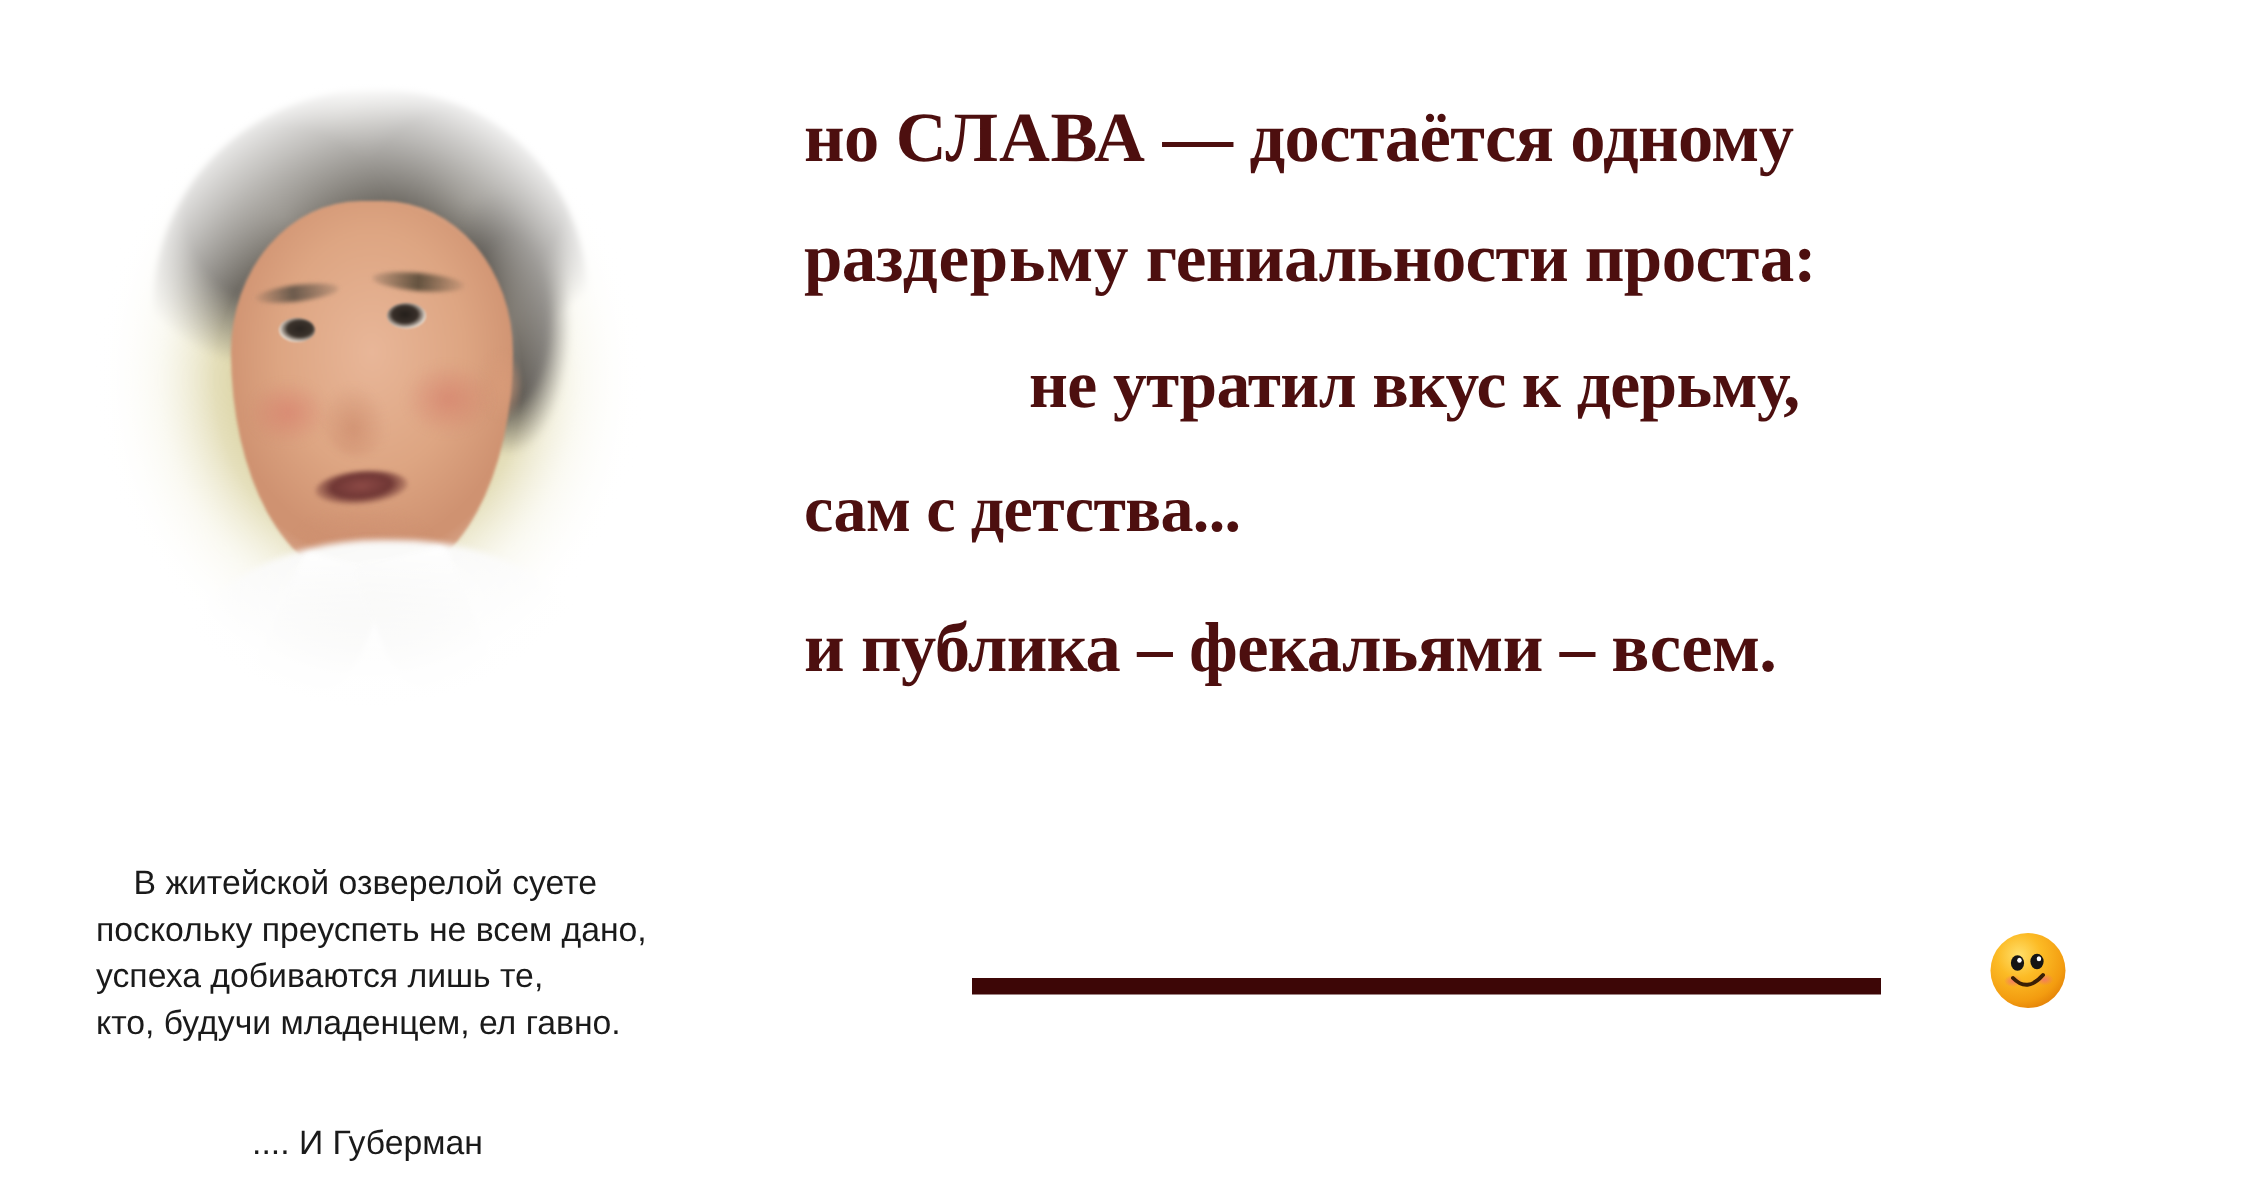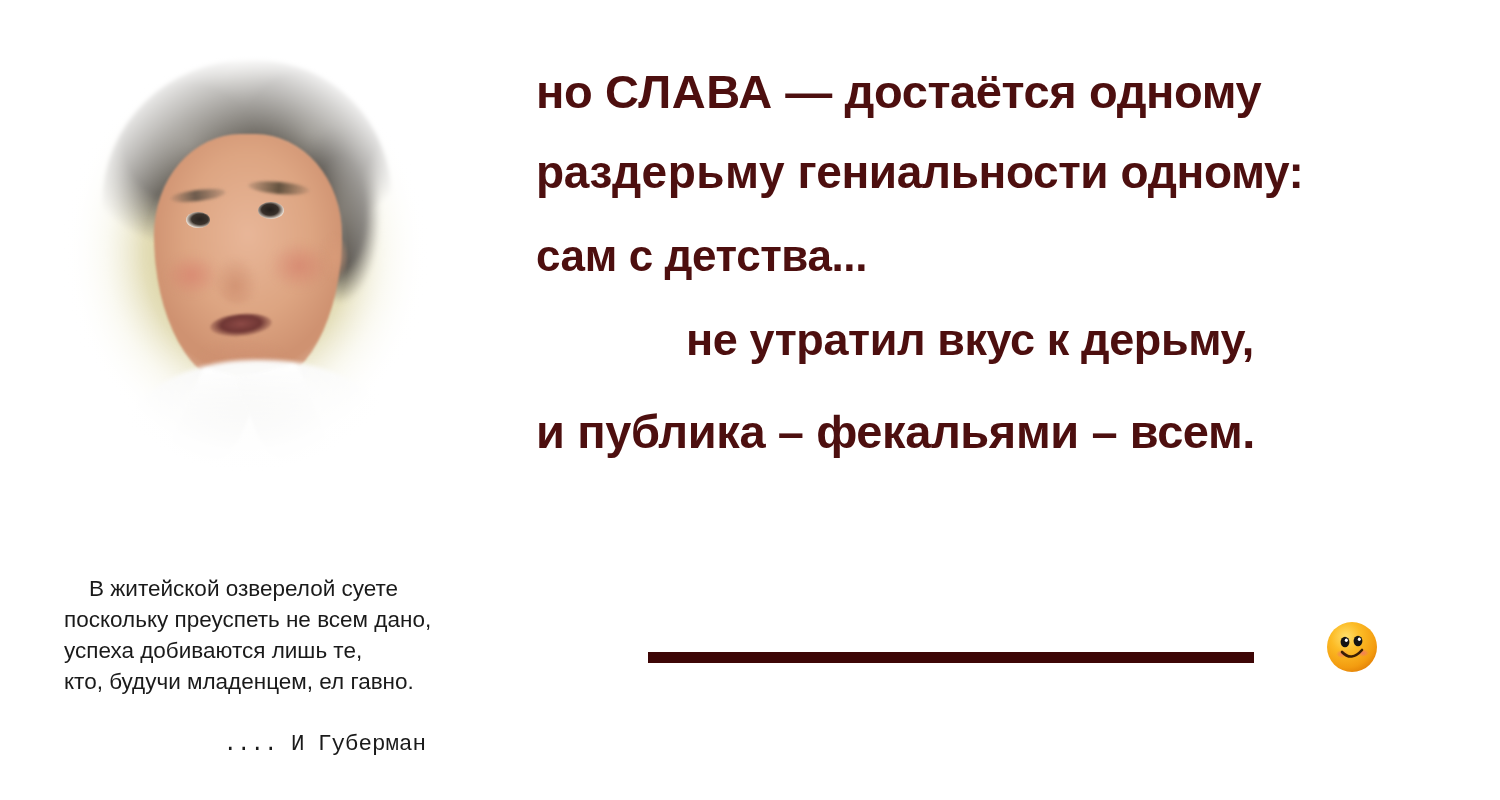--- a/index.html
+++ b/index.html
@@ -217,34 +217,33 @@
     top: 542px;
     width: 430px;
     color: #1a1a1a;
     font-family: "Liberation Sans", sans-serif;
     font-size: 22.5px;
     line-height: 31px;
     white-space: pre-wrap;
   }
   .caption-attr {
     display: block;
-    text-align: right;
+    text-align: center;
     padding-right: 68px;
-    margin-top: 1px;
-    font-family: Liberation Mono, monospace;
+    margin-top: 18px;
   }
 
   
   .poem {
     position: absolute;
     left: 536px;
     top: 52px;
     width: 900px;
     color: #4d0f0f;
-    font-family: Liberation Sans, sans-serif;
+    font-family: Liberation Serif, serif;
     font-weight: 700;
     letter-spacing: -0.4px;
   }
   .poem-line {
     display: block;
     white-space: pre;
     font-size: 46px;
     line-height: 80px;
   }
   .poem-line.l1 { font-size: 47px; }
@@ -309,25 +308,25 @@
 поскольку преуспеть не всем дано,
 успеха добиваются лишь те,
 кто, будучи младенцем, ел гавно.</span>
     <span class="caption-attr">.... И Губерман</span>
   </div>
 
   <div class="poem">
 
     <span class="poem-line l1"><span>но </span><span class="em-strong">СЛАВА</span><span> — достаётся одному</span></span>
 
-    <span class="poem-line l2"><span>раз</span><span class="em-strong">дерьму</span><span> гениальности одному:</span></span>
+    <span class="poem-line l2"><span>раз</span><span class="em-strong">дерьму</span><span> гениальности проста:</span></span>
+
+    <span class="poem-line l4">не утратил вкус к дерьму,</span>
 
     <span class="poem-line l3">сам с детства...</span>
-
-    <span class="poem-line l4">не утратил вкус к дерьму,</span>
 
     <span class="poem-line l5">и публика – фекальями – всем.</span>
   </div>
 
   <div class="rule"></div>
 
   <div class="smiley">
     <svg viewBox="0 0 54 54" width="54" height="54">
       <defs>
         <radialGradient id="smileyGrad" cx="38%" cy="30%" r="78%">

